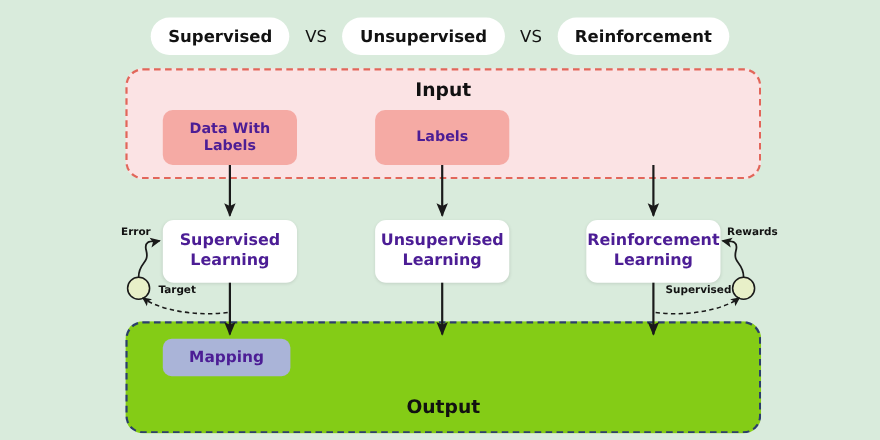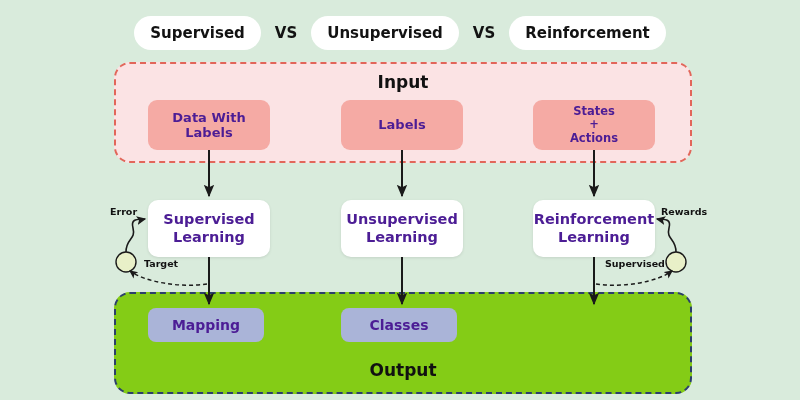--- a/index.html
+++ b/index.html
@@ -17,21 +17,21 @@
     display:flex;align-items:stretch;justify-content:center;
   }
   .pill{
     background:#ffffff;border-radius:18px;
     display:flex;align-items:center;justify-content:center;
     font-size:15px;font-weight:bold;color:#121212;
     padding:0 16px;white-space:nowrap;
   }
   .vs{
     display:flex;align-items:center;justify-content:center;
-    font-size:15px;font-weight:bold;color:#121212;
+    font-size:15px;font-weight:normal;color:#121212;
     padding:0 14px;white-space:nowrap;
   }
 
   
   .panel{position:absolute;left:114px;width:574px;border-radius:16px;}
   .panel-input{
     top:62px;height:97px;
     background:#fbe3e4;
     border:2px dashed #e2665a;
   }
@@ -100,27 +100,20 @@
     <div>
       <div>Data With</div>
       <div>Labels</div>
     </div>
   </div>
   <div class="box box-input c2">
     <div>
       <div>Labels</div>
     </div>
   </div>
-  <div class="box box-input tri c3">
-    <div>
-      <div>States</div>
-      <div>+</div>
-      <div>Actions</div>
-    </div>
-  </div>
 
   <div class="box box-mid c1">
     <div>
       <div>Supervised</div>
       <div>Learning</div>
     </div>
   </div>
   <div class="box box-mid c2">
     <div>
       <div>Unsupervised</div>
@@ -132,21 +125,20 @@
       <div>Reinforcement</div>
       <div>Learning</div>
     </div>
   </div>
 
   <div class="panel panel-output">
     <div class="panel-title">Output</div>
   </div>
 
   <div class="box box-output c1">Mapping</div>
-  <div class="box box-output c2">Classes</div>
 
   <div class="loop-label" style="left:110px;top:206px;">Error</div>
   <div class="loop-label" style="left:144px;top:258px;">Target</div>
   <div class="loop-label" style="left:661px;top:206px;">Rewards</div>
   <div class="loop-label" style="left:605px;top:258px;">Supervised</div>
 
   <svg class="overlay" width="800" height="400" viewBox="0 0 800 400">
     <defs>
       <marker id="ah" markerWidth="7" markerHeight="7" refX="5.2" refY="3.2" orient="auto" markerUnits="strokeWidth">
         <path d="M0,0.4 L6,3.2 L0,6 L1.4,3.2 Z" fill="#1a1a1a"></path>

